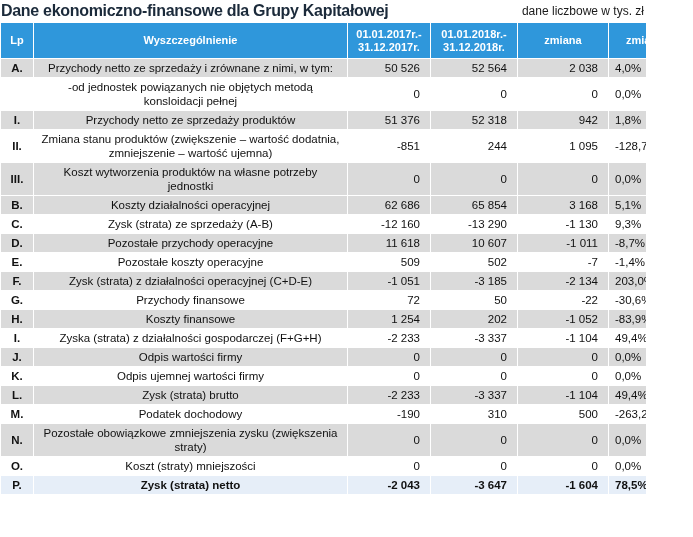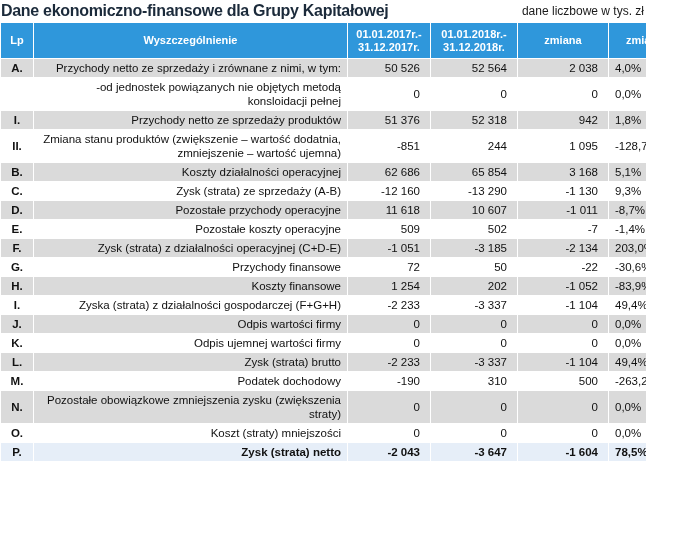--- a/index.html
+++ b/index.html
@@ -55,21 +55,21 @@
     font-size: 11.5px;
     color: #111;
     border: 1px solid #fff;
     padding: 2px 6px;
     line-height: 14px;
     height: 19px;
     vertical-align: middle;
     background: #fff;
   }
   .col-lp   { text-align: center; font-weight: bold; padding: 2px 2px; }
-  .col-label{ text-align: right; }
+  .col-label{ text-align: center; }
   .col-num  { text-align: right; padding-right: 10px; }
   .col-pct  { text-align: left; padding-right: 3px; }
   tr.shade td { background: var(--row-shade, #DADADA); }
   tr.total td { background: var(--total-bg, #E6EEF8); font-weight: bold; }
 </style>
 </head>
 <body>
 
 <div class="page">
   <div class="titlebar">
@@ -125,20 +125,28 @@
         </tr>
         <tr class="">
           <td class="col-lp">II.</td>
           <td class="col-label">Zmiana stanu produktów (zwiększenie – wartość dodatnia, zmniejszenie – wartość ujemna)</td>
           <td class="col-num">-851</td>
           <td class="col-num">244</td>
           <td class="col-num">1 095</td>
           <td class="col-pct">-128,7%</td>
         </tr>
         <tr class="shade">
+          <td class="col-lp">III.</td>
+          <td class="col-label">Koszt wytworzenia produktów na własne potrzeby jednostki</td>
+          <td class="col-num">0</td>
+          <td class="col-num">0</td>
+          <td class="col-num">0</td>
+          <td class="col-pct">0,0%</td>
+        </tr>
+        <tr class="shade">
           <td class="col-lp">B.</td>
           <td class="col-label">Koszty działalności operacyjnej</td>
           <td class="col-num">62 686</td>
           <td class="col-num">65 854</td>
           <td class="col-num">3 168</td>
           <td class="col-pct">5,1%</td>
         </tr>
         <tr class="">
           <td class="col-lp">C.</td>
           <td class="col-label">Zysk (strata) ze sprzedaży (A-B)</td>

